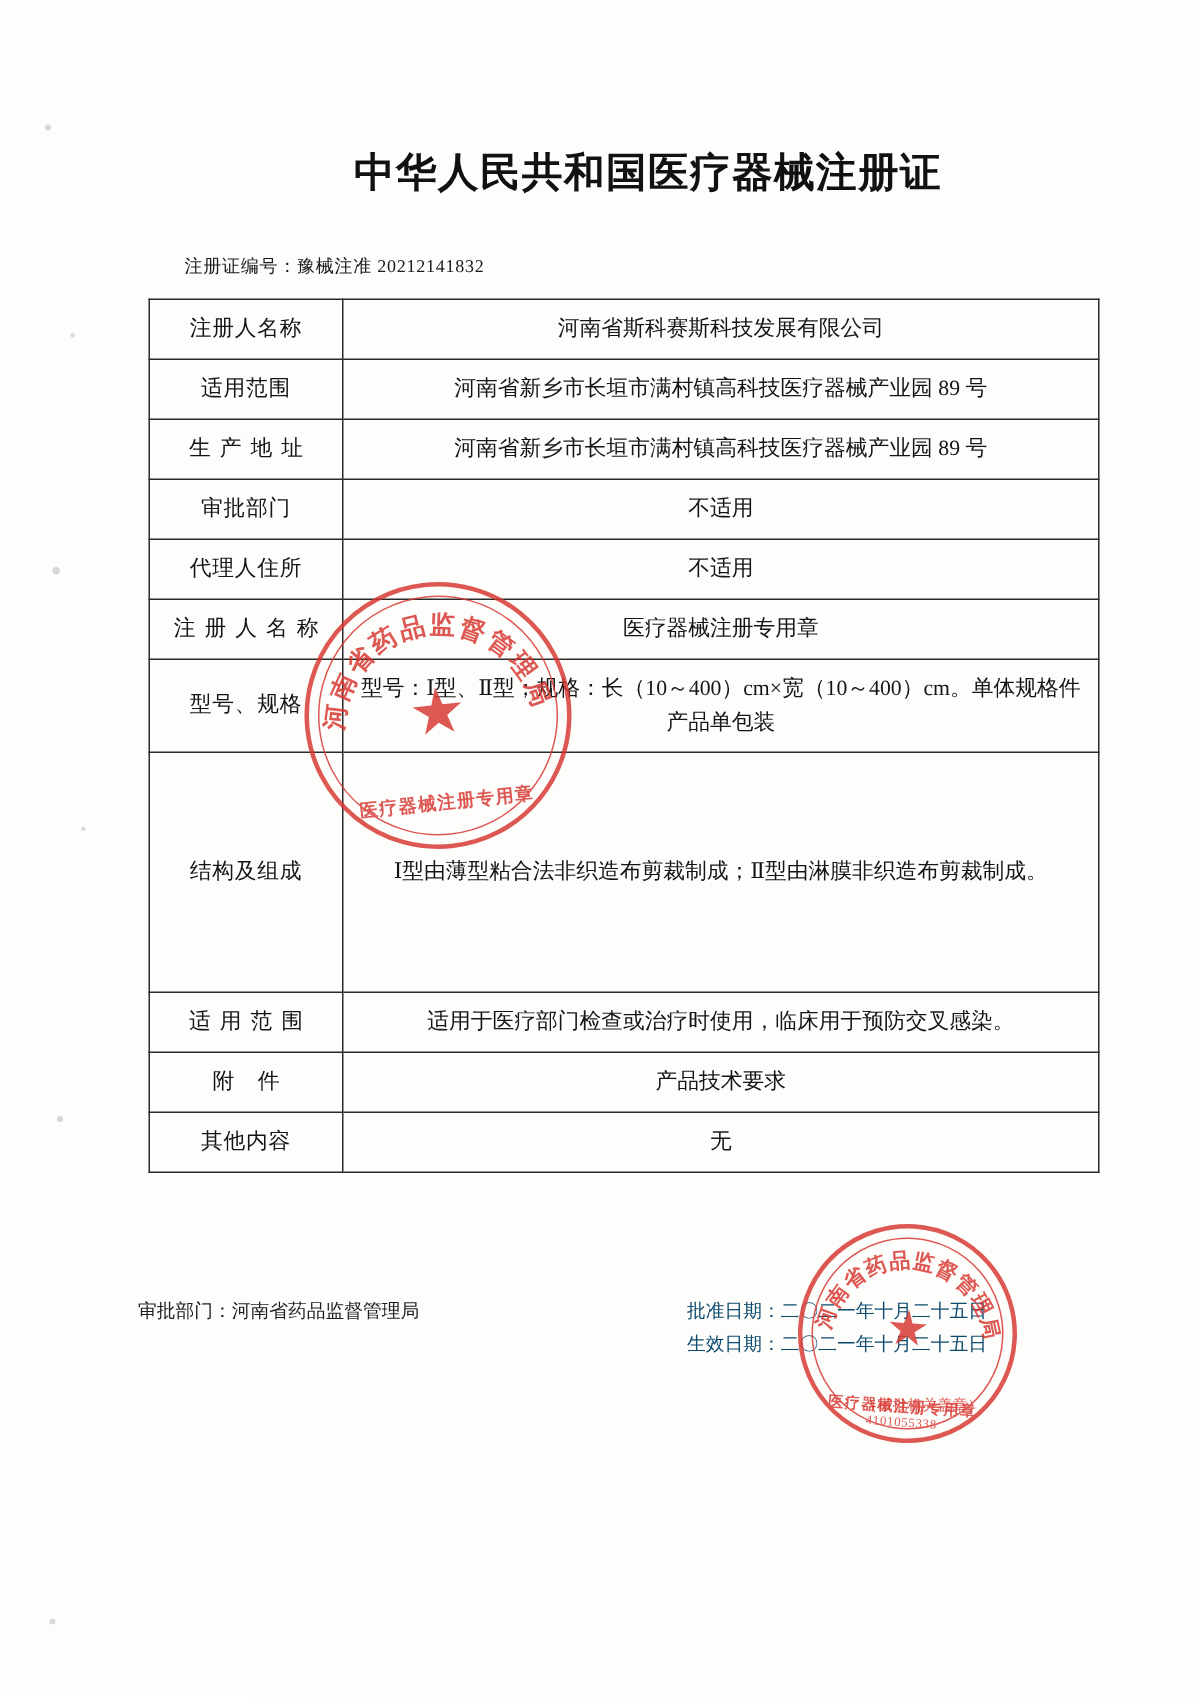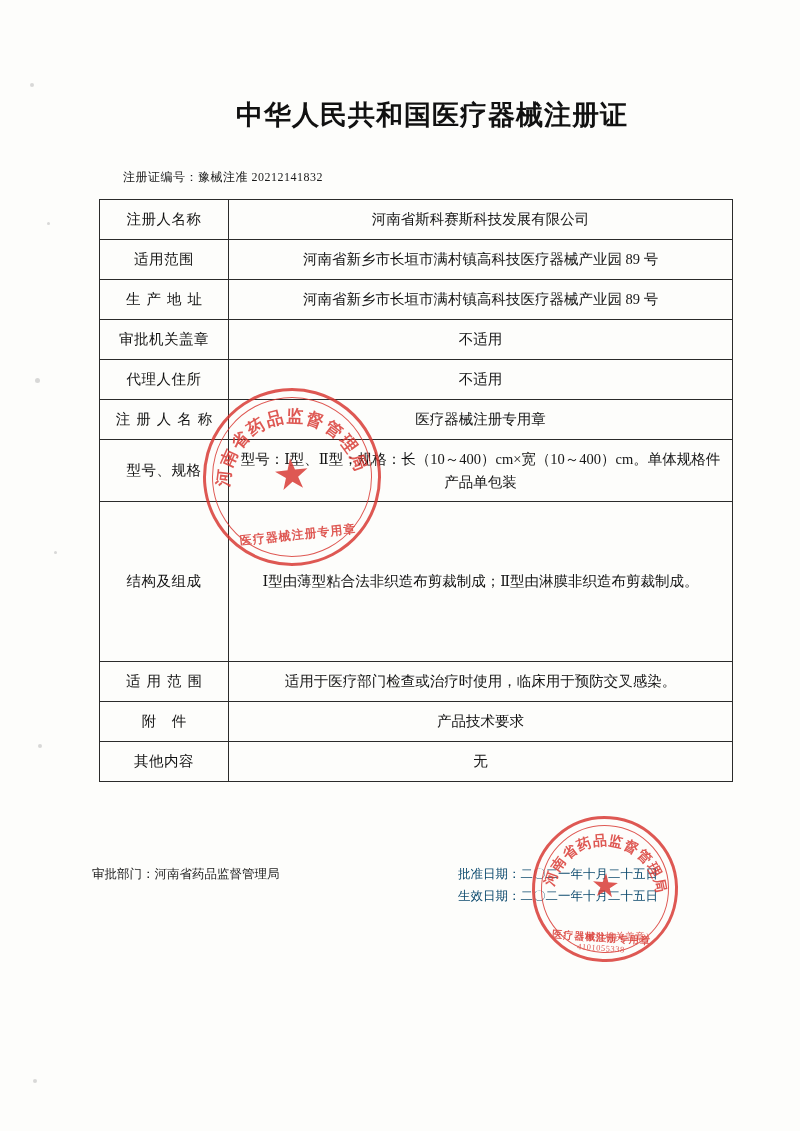--- a/index.html
+++ b/index.html
@@ -209,21 +209,21 @@
       </tr>
       <tr class="r-h40">
         <td class="label">适用范围</td>
         <td class="value">河南省新乡市长垣市满村镇高科技医疗器械产业园 89 号</td>
       </tr>
       <tr class="r-h40">
         <td class="label spaced">生产地址</td>
         <td class="value">河南省新乡市长垣市满村镇高科技医疗器械产业园 89 号</td>
       </tr>
       <tr class="r-h40">
-        <td class="label">审批机关盖章</td>
+        <td class="label">审批部门</td>
         <td class="value">不适用</td>
       </tr>
       <tr class="r-h40">
         <td class="label">代理人住所</td>
         <td class="value">不适用</td>
       </tr>
       <tr class="r-h40">
         <td class="label spaced">注册人名称</td>
         <td class="value">医疗器械注册专用章</td>
       </tr>

